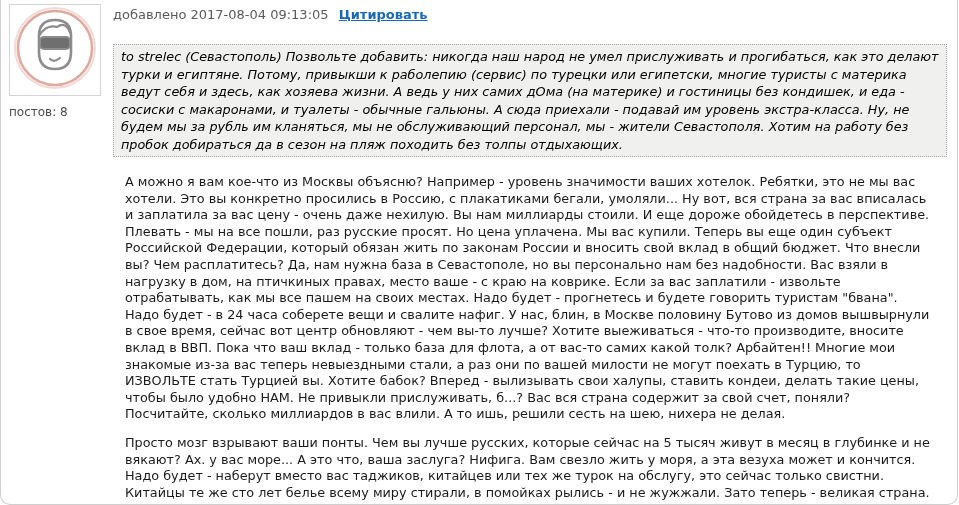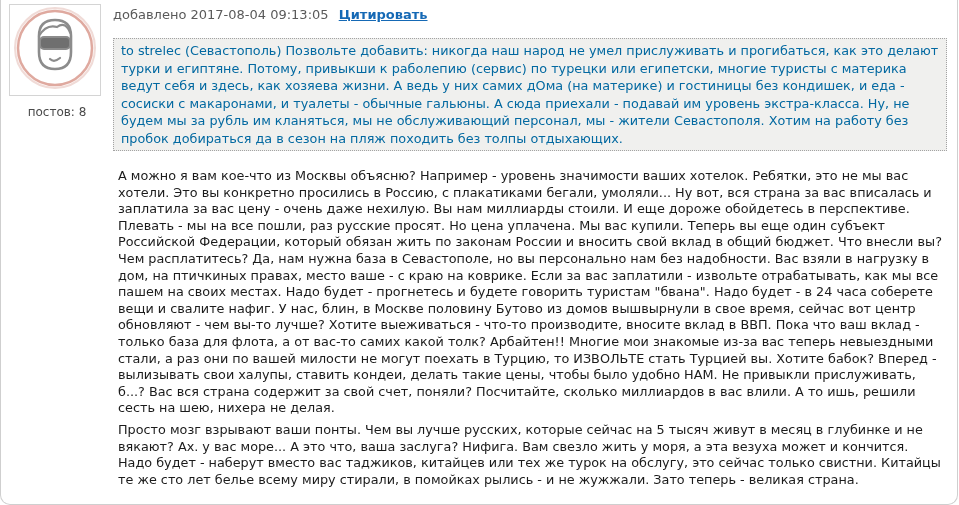--- a/index.html
+++ b/index.html
@@ -19,21 +19,20 @@
     border-top: none;
     border-radius: 0 0 10px 10px;
     display: flex;
     padding: 4px 8px 8px 8px;
     background: #ffffff;
   }
   .left-col {
     flex: 0 0 96px;
     width: 96px;
     margin-right: 8px;
-    text-align: center;
   }
   .avatar-box {
     width: 92px;
     height: 92px;
     border: 1px solid #d4d4d4;
     background: #ffffff;
     display: flex;
     align-items: center;
     justify-content: center;
     box-sizing: border-box;
@@ -64,35 +63,36 @@
     color: #5a5a5a;
   }
   .quote-link {
     color: #1569b5;
     font-weight: bold;
     text-decoration: underline;
     margin-left: 6px;
     cursor: pointer;
   }
   .quote {
-    margin-top: 16px;
+    margin-top: 22px;
     background: #f0f0ee;
     border: 1px dotted #a3a3a3;
     padding: 3px 7px;
     font-size: 12.8px;
-    color: #0369a1;
+    font-style: italic;
+    color: #000000;
     line-height: 17.5px;
   }
   .body-text {
     margin-top: 17px;
     font-size: 12.8px;
     color: #1b1b1b;
     line-height: 16.6px;
   }
-  .body-text p { margin: 5px; }
+  .body-text p { margin: 12px; }
 </style>
 </head>
 <body>
 
 <div class="post-wrap">
 
   <div class="left-col">
     <div class="avatar-box">
       <span>
         <svg width="84" height="84" viewBox="0 0 84 84" aria-hidden="true">

